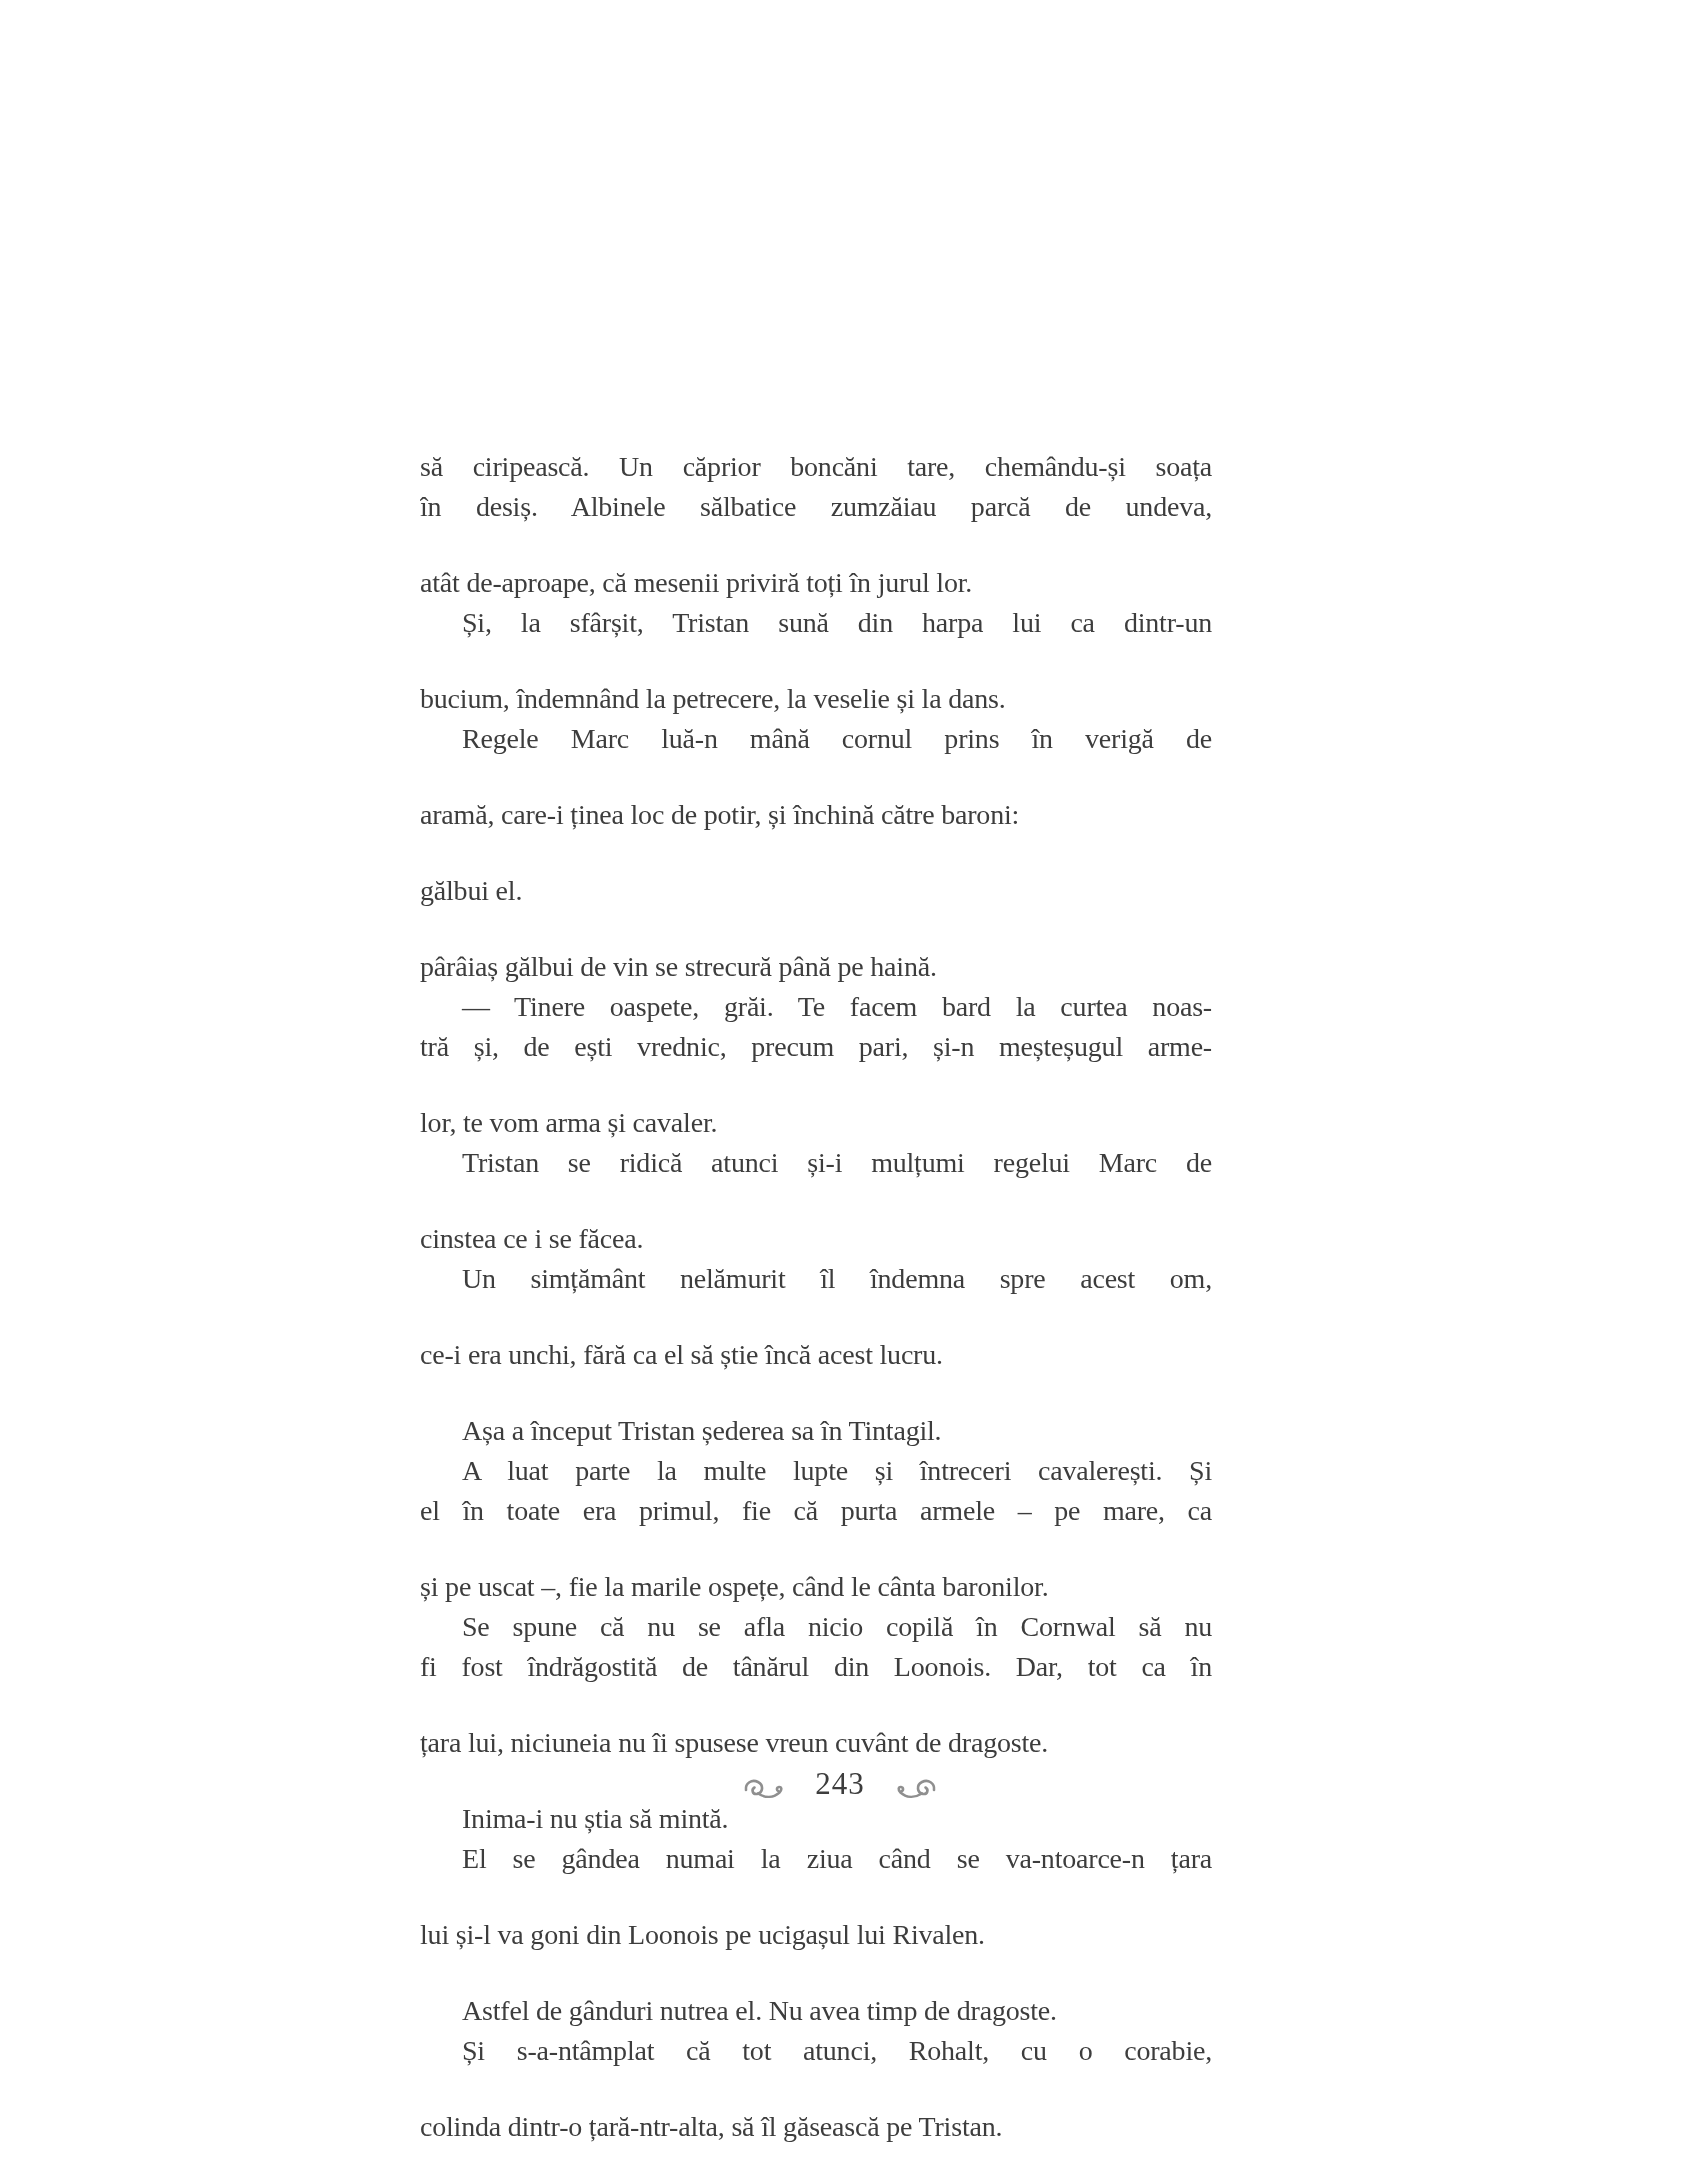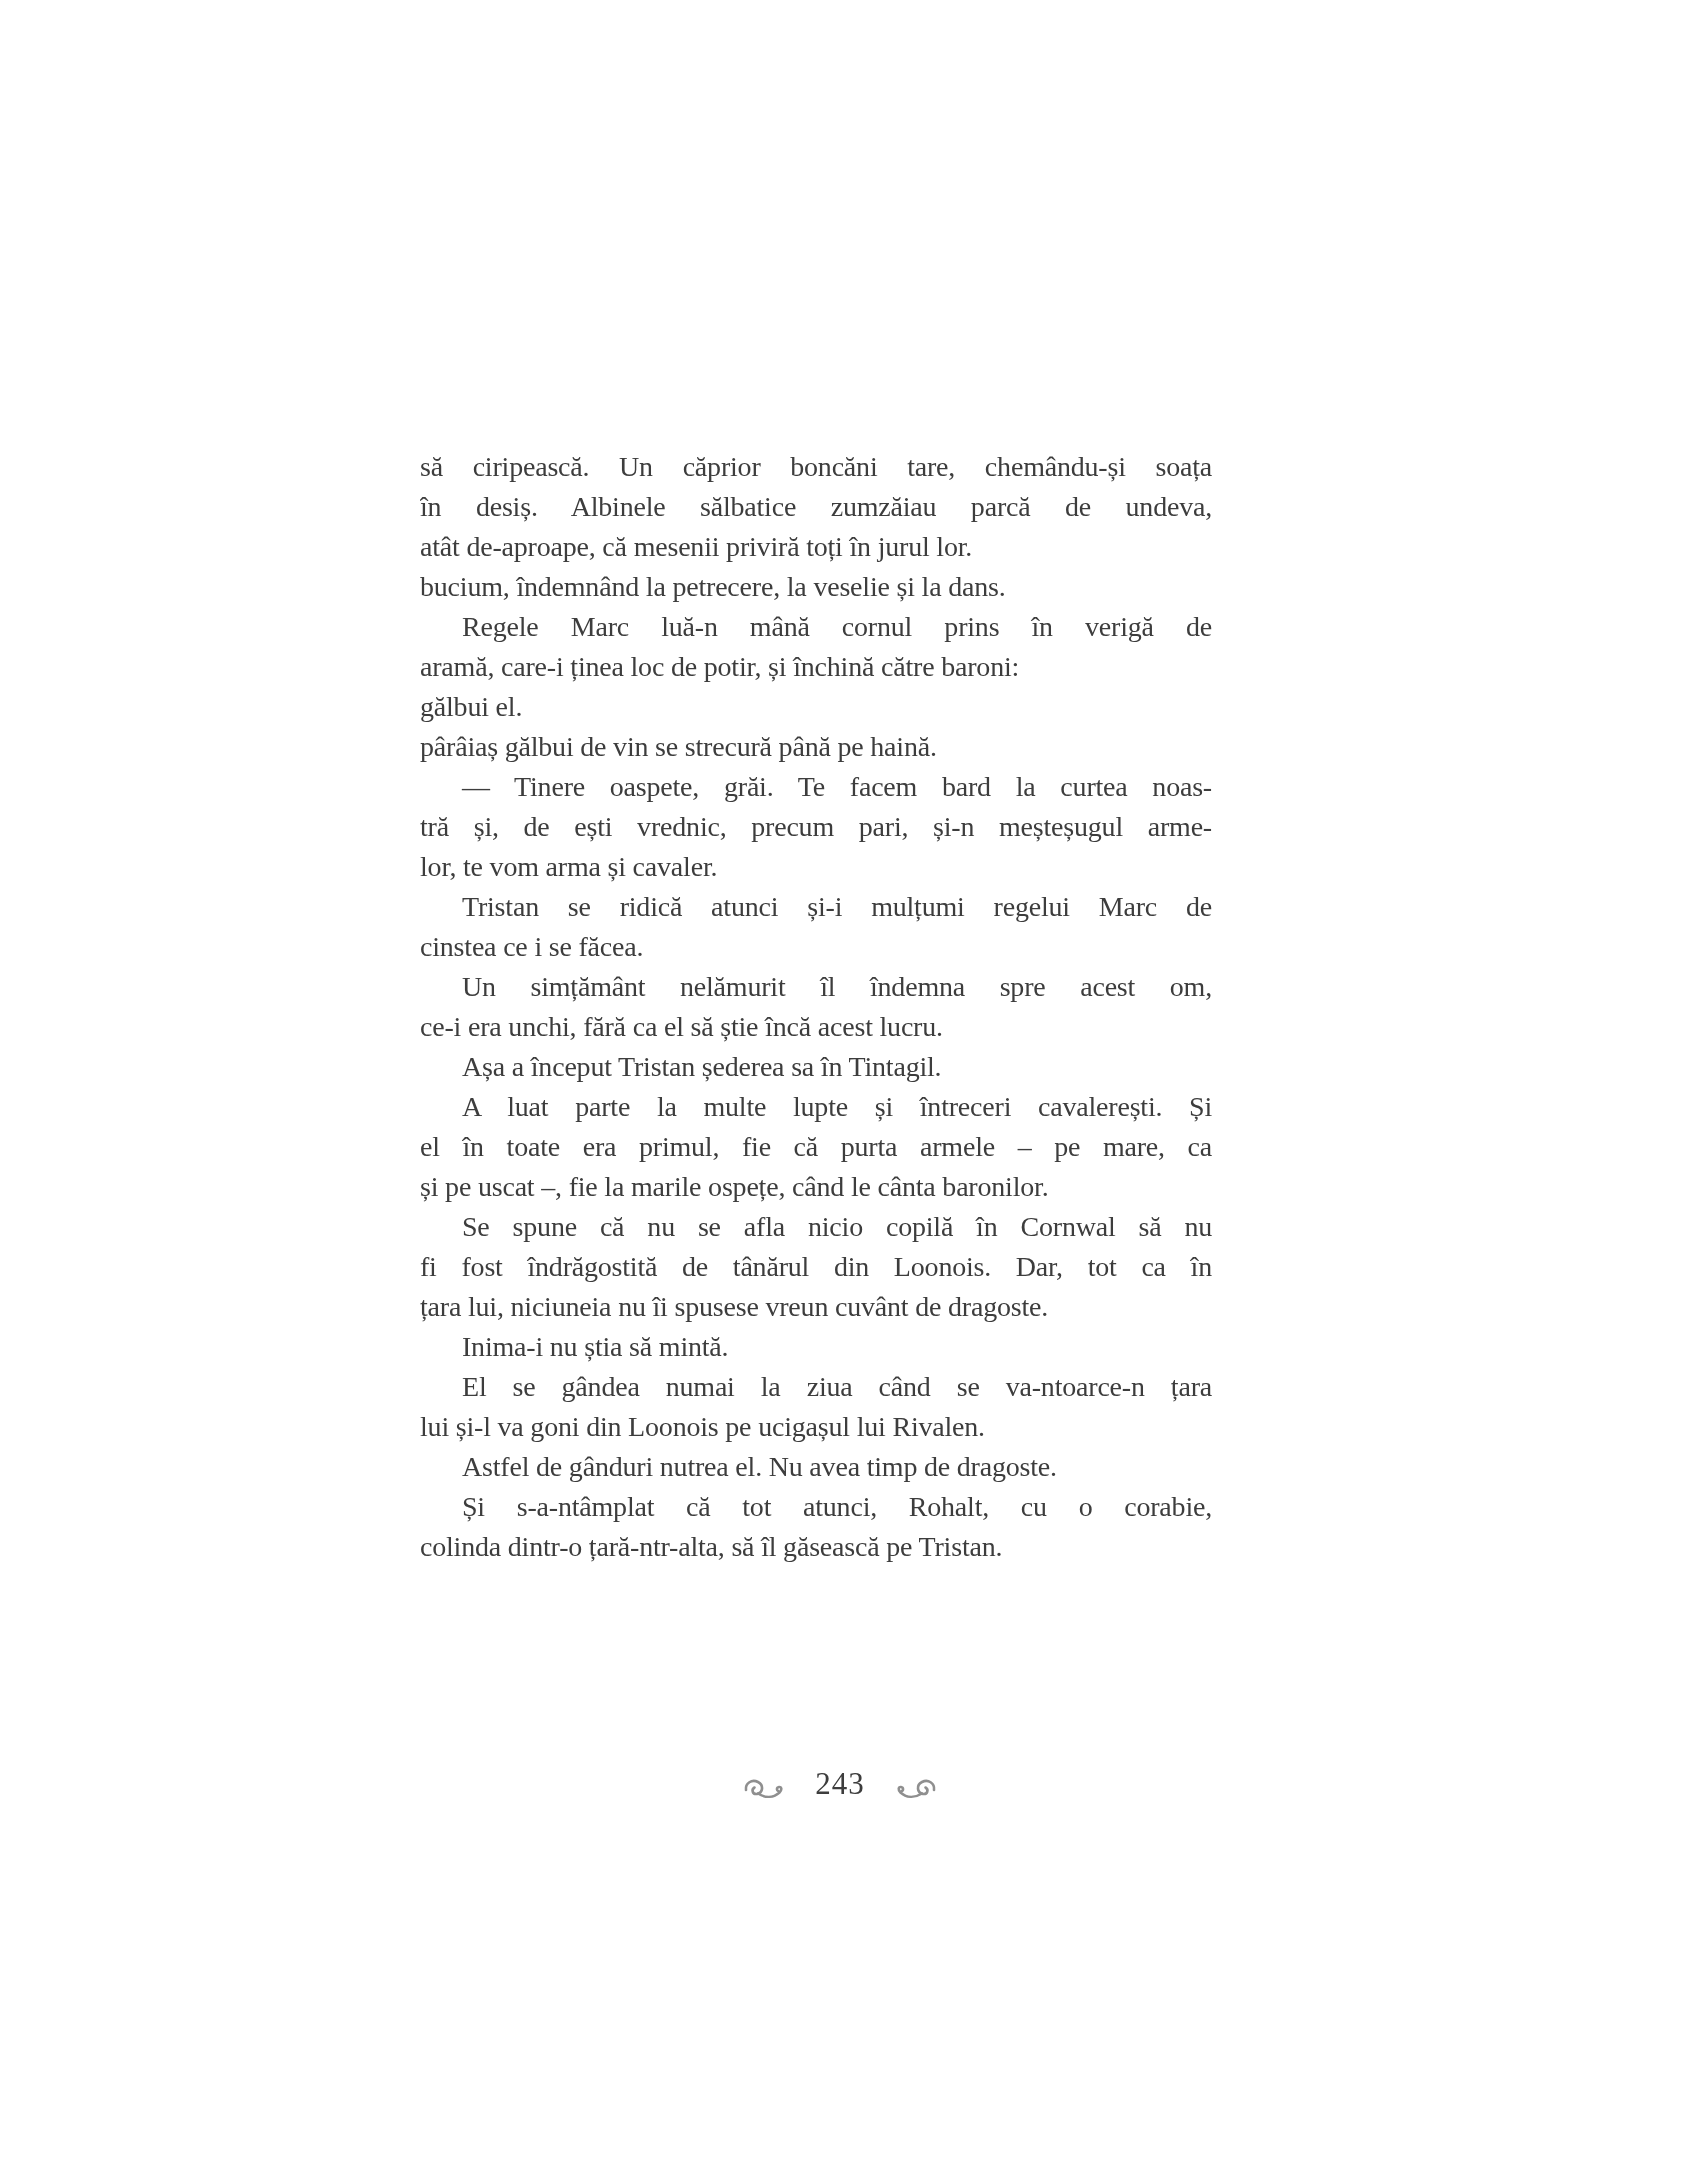--- a/index.html
+++ b/index.html
@@ -26,21 +26,21 @@
     letter-spacing: -0.2px;
     color: #3d3d3d;
   }
   .para { margin: 0; padding: 0; }
   .line {
     text-align: justify;
     text-align-last: justify;
     height: 40px;
     overflow: hidden;
   }
-  .line.last { text-align-last: left; }
+  .line.last { text-align-last: left; margin-top: 36px; }
   .line.indent { text-indent: 42px; }
   .footer {
     position: absolute;
     left: 444px;
     top: 1756px;
     width: 792px;
     height: 46px;
     display: flex;
     align-items: flex-end;
     justify-content: center;
@@ -60,20 +60,21 @@
 
 <div class="page">
 
   <div class="text-block">
       <div class="para">
         <div class="line">să ciripească. Un căprior boncăni tare, chemându-și soața</div>
         <div class="line">în desiș. Albinele sălbatice zumzăiau parcă de undeva,</div>
         <div class="line last">atât de-aproape, că mesenii priviră toți în jurul lor.</div>
       </div>
       <div class="para">
+        <div class="line indent">Și, la sfârșit, Tristan sună din harpa lui ca dintr-un</div>
         <div class="line last">bucium, îndemnând la petrecere, la veselie și la dans.</div>
       </div>
       <div class="para">
         <div class="line indent">Regele Marc luă-n mână cornul prins în verigă de</div>
         <div class="line last">aramă, care-i ținea loc de potir, și închină către baroni:</div>
       </div>
       <div class="para">
         <div class="line last">gălbui el.</div>
       </div>
       <div class="para">

